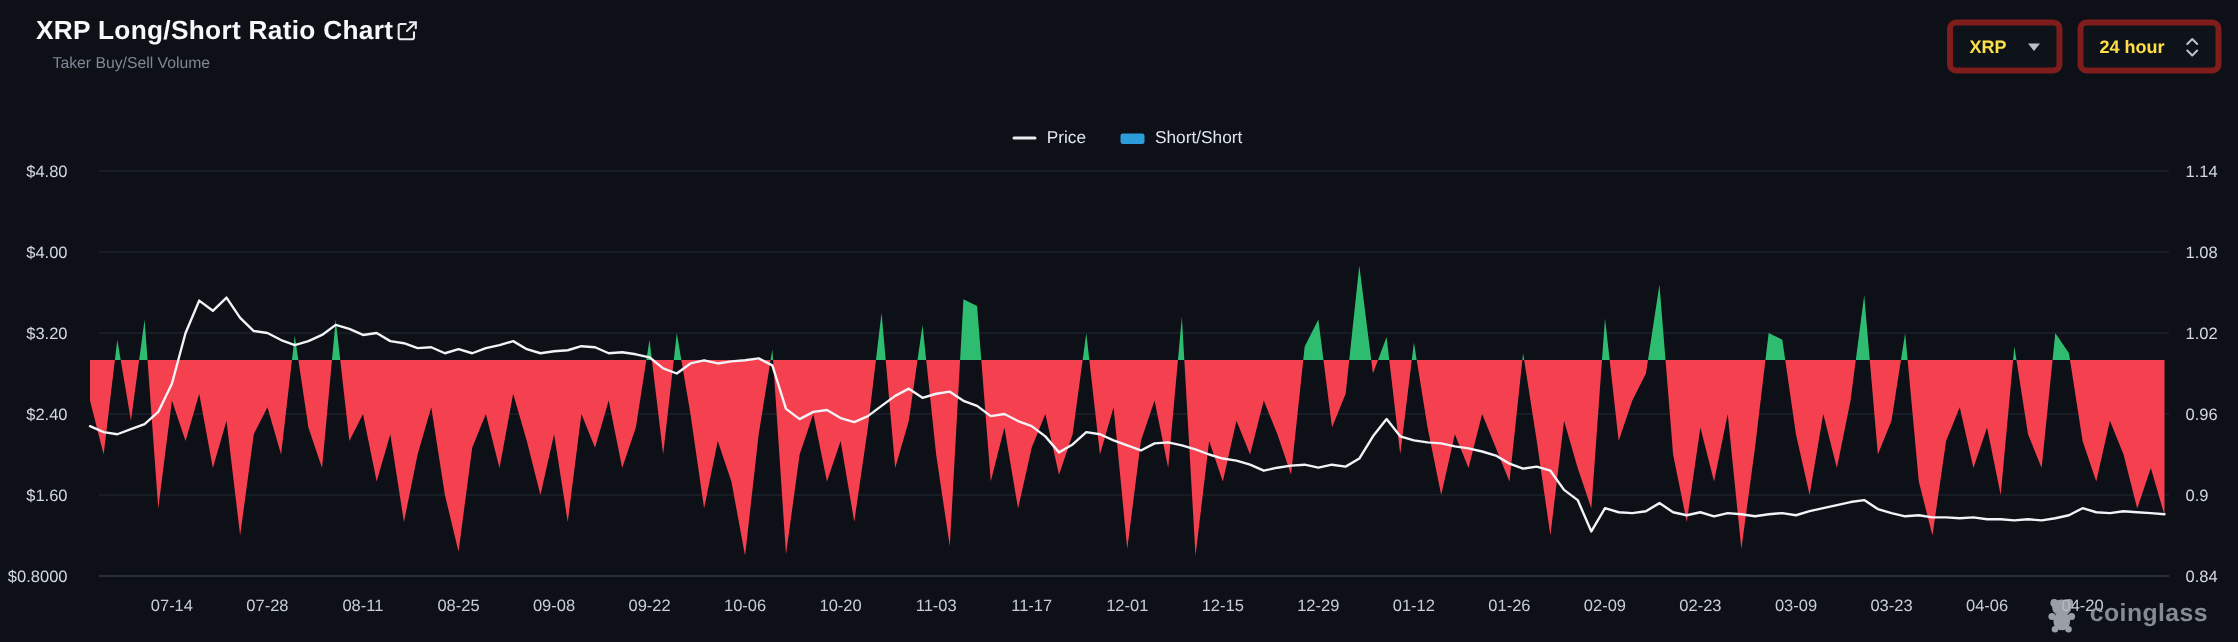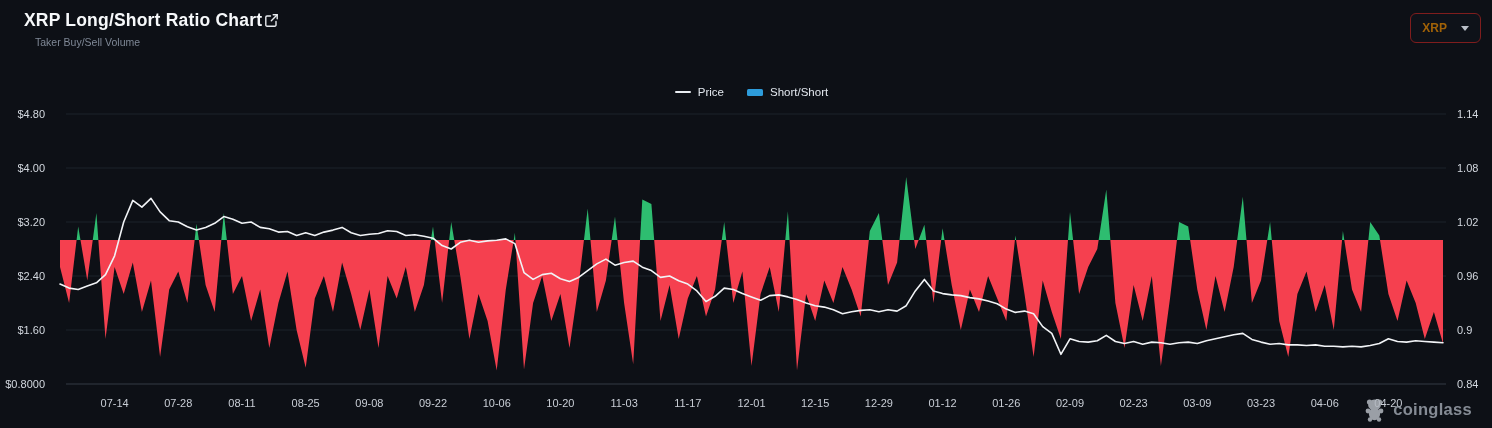--- a/index.html
+++ b/index.html
@@ -10,22 +10,22 @@
   }
   .chart-svg { position:absolute; left:0; top:0; }
   .header { position:absolute; left:24px; top:10px; z-index:3; }
   .title-row { display:flex; align-items:center; gap:2px; }
   .title { color:#f6f8fa; font-size:17.5px; font-weight:700; letter-spacing:.2px; }
   .ext-link { display:inline-flex; cursor:pointer; }
   .subtitle { color:#7f8896; font-size:10.5px; margin-top:5px;margin-left:11px; }
   .controls { position:absolute; top:13px; right:11px; display:flex; gap:10px; z-index:3; }
   .ctl-btn {
     display:flex; align-items:center; gap:14px; height:28px; padding:0 11px;
-    background:#0e1219; border:1px solid #7f1d1d; border-radius:6px;
-    color:#a16207; font-size:12px; font-weight:700; cursor:pointer;
+    background:#0e1219; border:4px solid #7f1d1d; border-radius:6px;
+    color:#fde047; font-size:12px; font-weight:700; cursor:pointer;
   }
   .caret-down { width:0; height:0; border-left:4px solid transparent;
     border-right:4px solid transparent; border-top:5px solid #b9bfc8; }
   .legend { position:absolute; top:86px; left:60px; width:1383px; display:flex;
     justify-content:center; gap:23px; z-index:2; }
   .legend-item { display:flex; align-items:center; gap:7px; cursor:pointer; }
   .legend-label { color:#e2e7ee; font-size:11.5px; }
   .marker-line { width:16px; height:2.5px; border-radius:1px; }
   .marker-bar { width:16px; height:7px; border-radius:1.5px; }
   .watermark { position:absolute; right:20px; bottom:6px; display:flex;
@@ -102,20 +102,27 @@
       </span>
     </div>
     <div class="subtitle">Taker Buy/Sell Volume</div>
   </div>
 
   <div class="controls">
     <div class="ctl-btn">
       <span>XRP</span>
       <span class="caret-down"></span>
     </div>
+    <div class="ctl-btn">
+      <span>24 hour</span>
+      <svg width="9" height="13" viewBox="0 0 9 13">
+        <path d="M1.2 4.3 4.5 1l3.3 3.3" stroke="#b9bfc8" stroke-width="1.4" fill="none" stroke-linecap="round" stroke-linejoin="round"></path>
+        <path d="M1.2 8.7 4.5 12l3.3-3.3" stroke="#b9bfc8" stroke-width="1.4" fill="none" stroke-linecap="round" stroke-linejoin="round"></path>
+      </svg>
+    </div>
   </div>
 
   <div class="legend">
     <div class="legend-item">
       <span class="marker-line" id="legend-marker-price" style="background: rgb(233, 237, 242);"></span>
       <span class="legend-label">Price</span>
     </div>
     <div class="legend-item">
       <span class="marker-bar" id="legend-marker-ls" style="background: rgb(45, 156, 219);"></span>
       <span class="legend-label">Short/Short</span>

